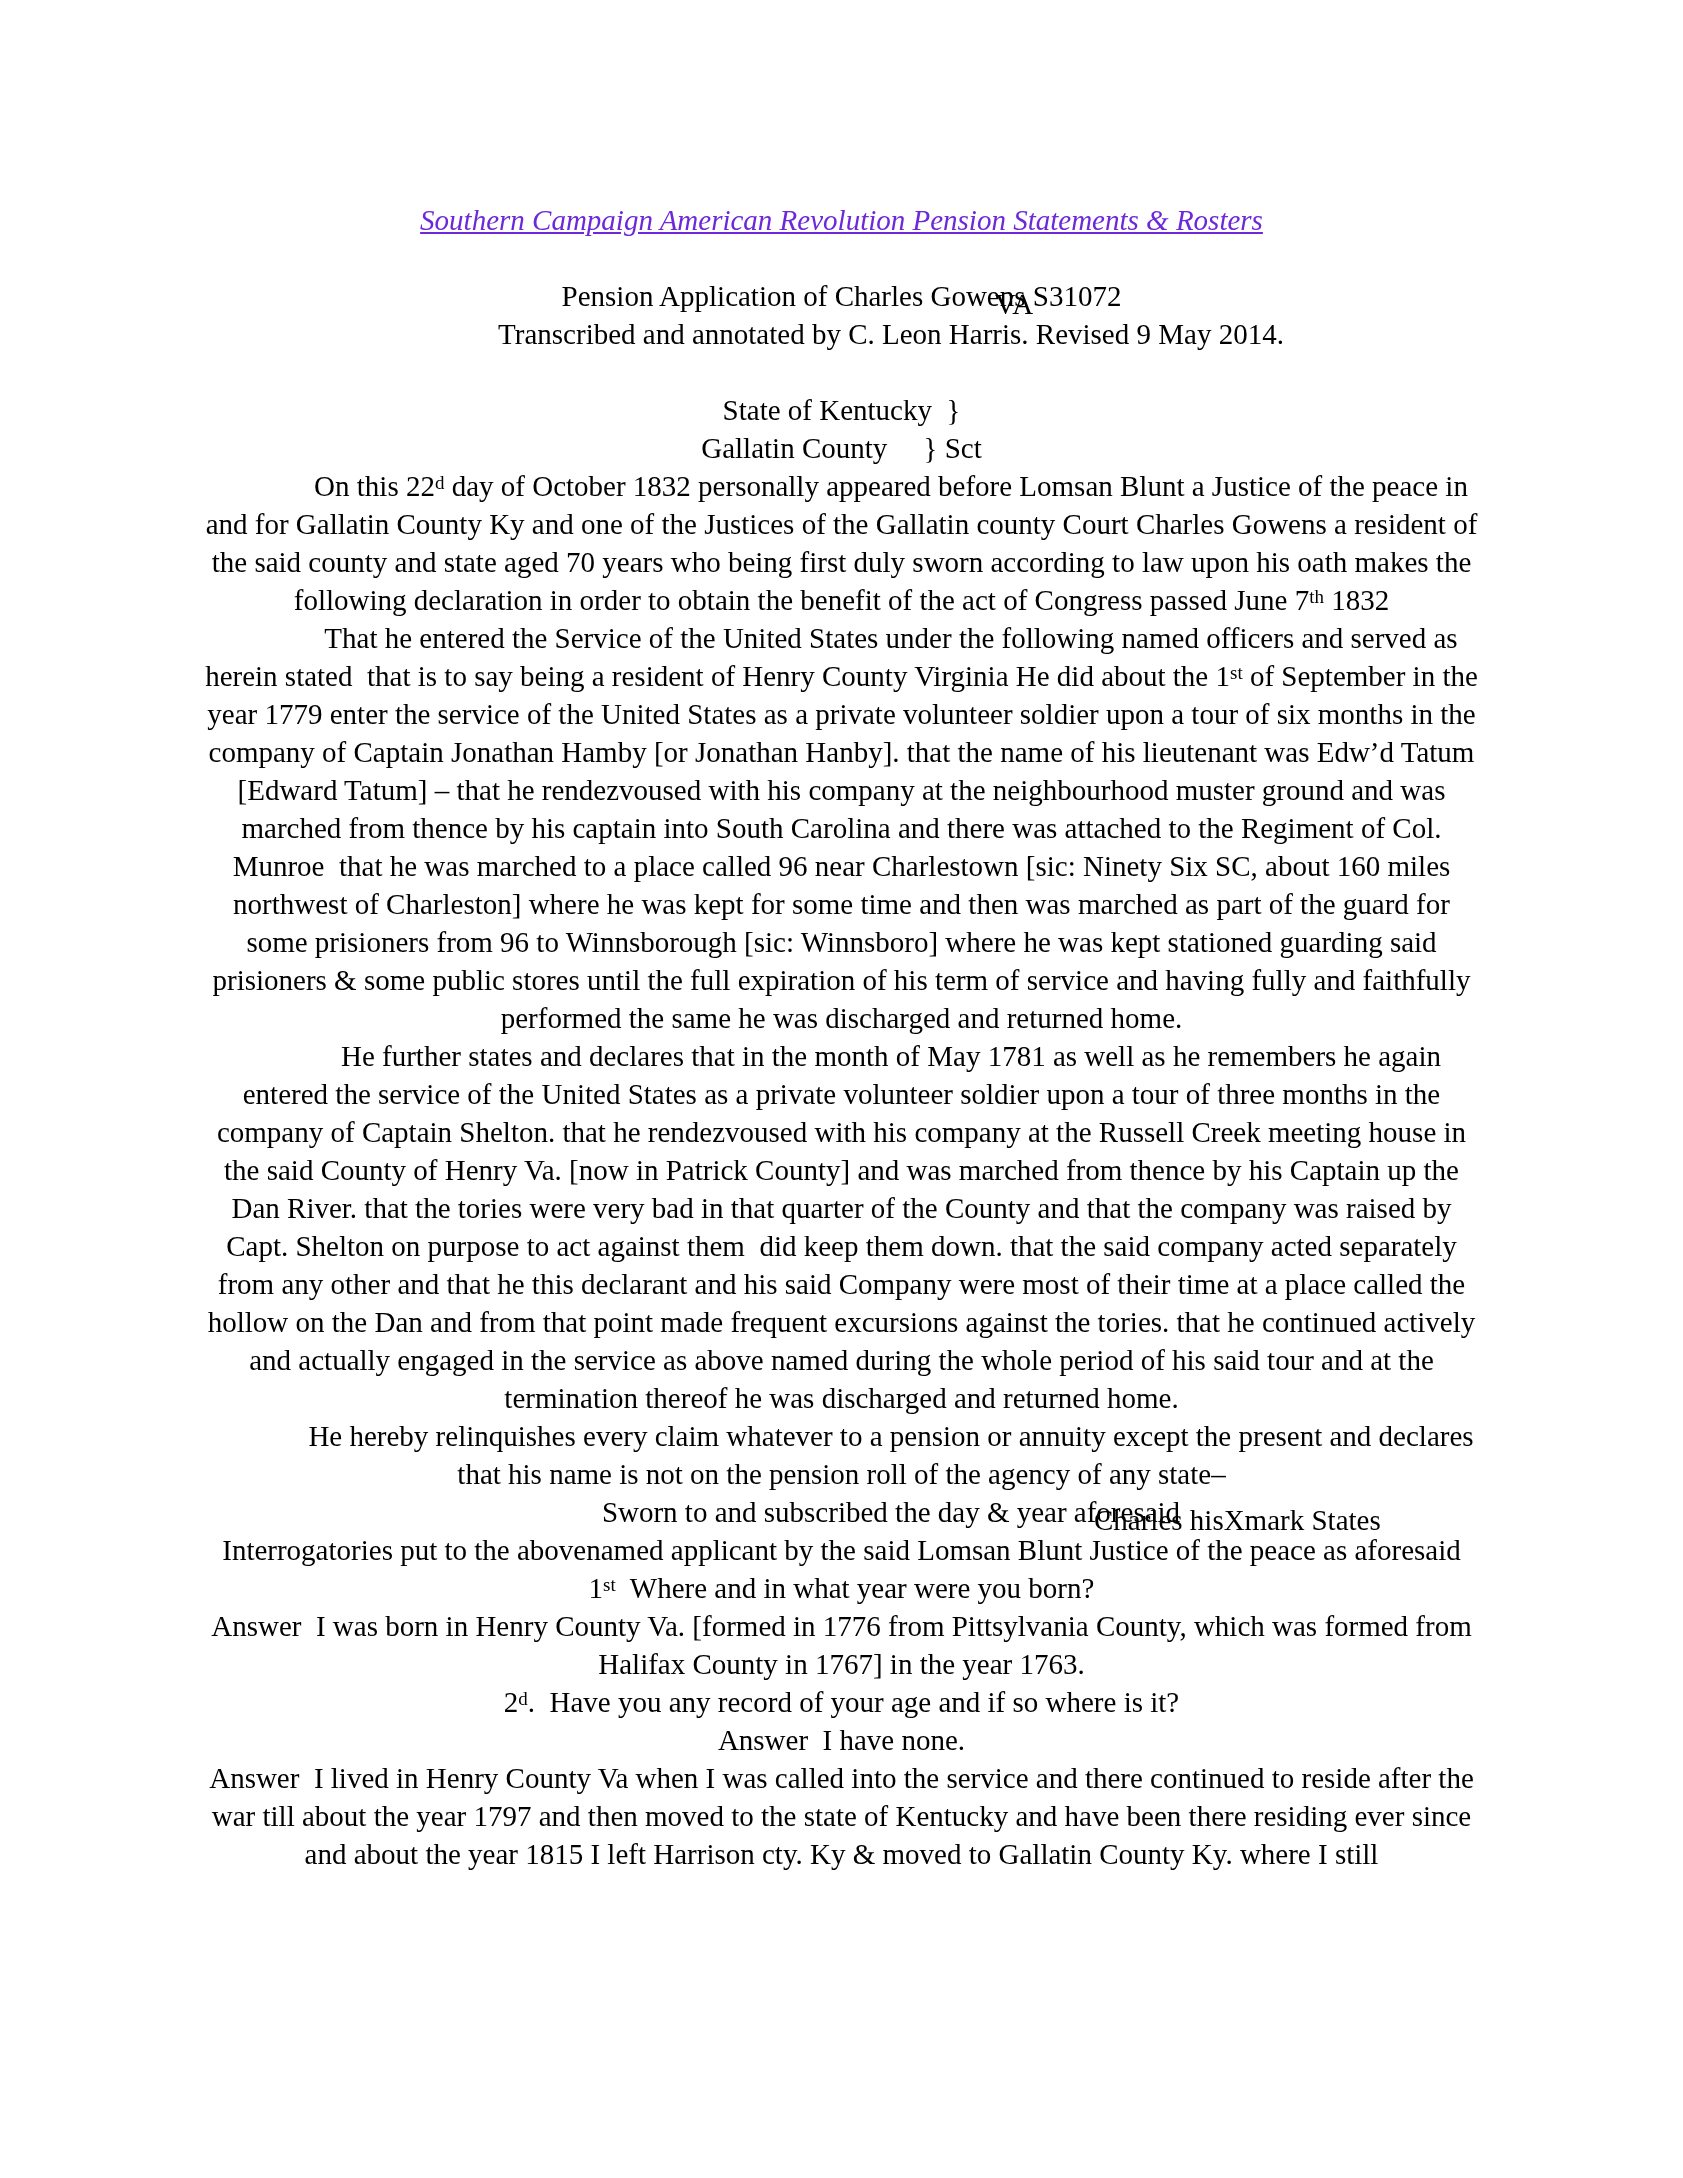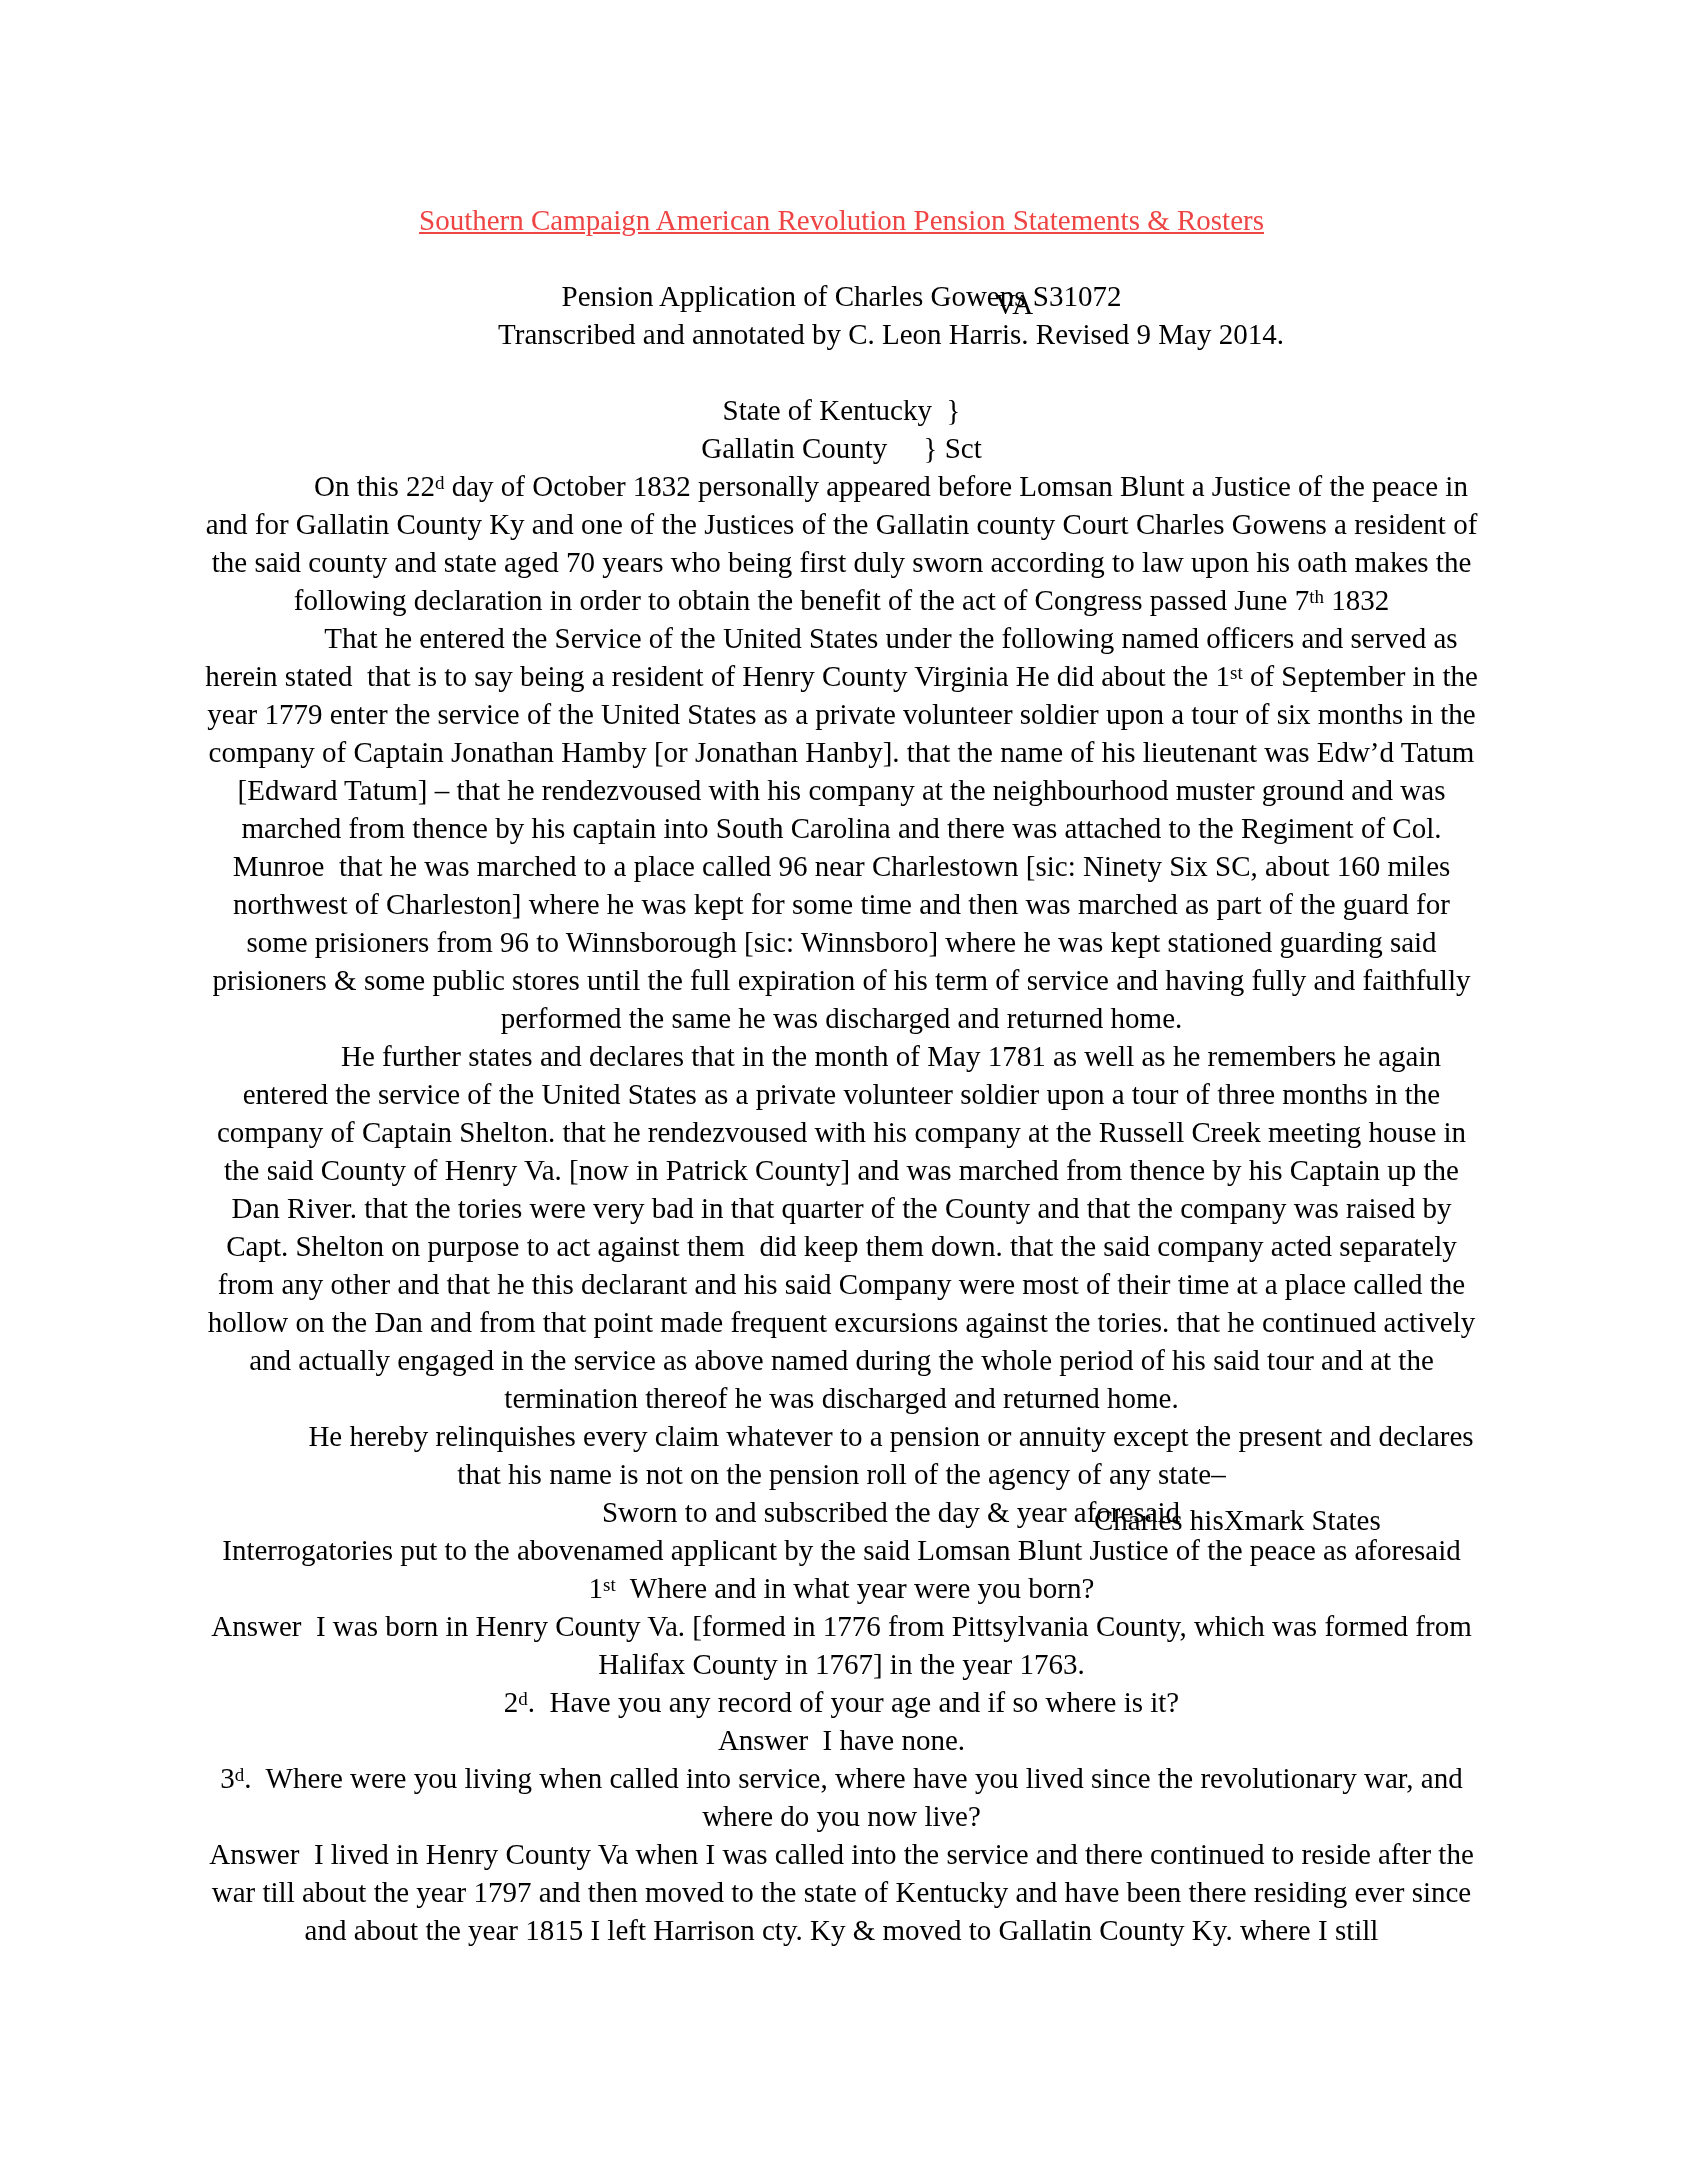--- a/index.html
+++ b/index.html
@@ -51,21 +51,21 @@
     vertical-align: 7px;
   }
 </style>
 </head>
 <body>
 
 <div class="page">
   <div class="content">
 
     <div class="title-line">
-      <a class="title-link" style="color: #ef4444;">Southern Campaign American Revolution Pension Statements &amp; Rosters</a>
+      <a class="title-link" style="color: #6d28d9; font-style: italic;">Southern Campaign American Revolution Pension Statements &amp; Rosters</a>
     </div>
 
     <div class="blank"></div>
 
     <p class="rel">
       <span>Pension Application of Charles Gowens S31072</span>
       <span class="abs-tab">VA</span>
     </p>
 
     <p class="indent">
@@ -80,19 +80,18 @@
         <p class="rel indent"><span>On this 22</span><sup class="ss">d</sup><span> day of October 1832 personally appeared before Lomsan Blunt a Justice of the peace in and for Gallatin County Ky and one of the Justices of the Gallatin county Court Charles Gowens a resident of the said county and state aged 70 years who being first duly sworn according to law upon his oath makes the following declaration in order to obtain the benefit of the act of Congress passed June 7</span><sup class="ss">th</sup><span> 1832</span></p>
         <p class="rel indent"><span>That he entered the Service of the United States under the following named officers and served as herein stated&nbsp; that is to say being a resident of Henry County Virginia He did about the 1</span><sup class="ss">st</sup><span> of September in the year 1779 enter the service of the United States as a private volunteer soldier upon a tour of six months in the company of Captain Jonathan Hamby [or Jonathan Hanby]. that the name of his lieutenant was Edw’d Tatum [Edward Tatum] – that he rendezvoused with his company at the neighbourhood muster ground and was marched from thence by his captain into South Carolina and there was attached to the Regiment of Col. Munroe&nbsp; that he was marched to a place called 96 near Charlestown [sic: Ninety Six SC, about 160 miles northwest of Charleston] where he was kept for some time and then was marched as part of the guard for some prisioners from 96 to Winnsborough [sic: Winnsboro] where he was kept stationed guarding said prisioners &amp; some public stores until the full expiration of his term of service and having fully and faithfully performed the same he was discharged and returned home.</span></p>
         <p class="rel indent"><span>He further states and declares that in the month of May 1781 as well as he remembers he again entered the service of the United States as a private volunteer soldier upon a tour of three months in the company of Captain Shelton. that he rendezvoused with his company at the Russell Creek meeting house in the said County of Henry Va. [now in Patrick County] and was marched from thence by his Captain up the Dan River. that the tories were very bad in that quarter of the County and that the company was raised by Capt. Shelton on purpose to act against them&nbsp; did keep them down. that the said company acted separately from any other and that he this declarant and his said Company were most of their time at a place called the hollow on the Dan and from that point made frequent excursions against the tories. that he continued actively and actually engaged in the service as above named during the whole period of his said tour and at the termination thereof he was discharged and returned home.</span></p>
         <p class="rel indent"><span>He hereby relinquishes every claim whatever to a pension or annuity except the present and declares that his name is not on the pension roll of the agency of any state–</span></p>
         <p class="rel indent"><span>Sworn to and subscribed the day &amp; year aforesaid</span><span class="abs-tab">Charles hisXmark States</span></p>
         <p class="rel"><span>Interrogatories put to the abovenamed applicant by the said Lomsan Blunt Justice of the peace as aforesaid</span></p>
         <p class="rel"><span>1</span><sup class="ss">st</sup><span>&nbsp; Where and in what year were you born?</span></p>
         <p class="rel"><span>Answer&nbsp; I was born in Henry County Va. [formed in 1776 from Pittsylvania County, which was formed from Halifax County in 1767] in the year 1763.</span></p>
         <p class="rel"><span>2</span><sup class="ss">d</sup><span>.&nbsp; Have you any record of your age and if so where is it?</span></p>
         <p class="rel"><span>Answer&nbsp; I have none.</span></p>
-        <p class="rel"><span>3</span><sup class="ss">d</sup><span>.&nbsp; Where were you living when called into service, where have you lived since the revolutionary war, and where do you now live?</span></p>
         <p class="rel"><span>Answer&nbsp; I lived in Henry County Va when I was called into the service and there continued to reside after the war till about the year 1797 and then moved to the state of Kentucky and have been there residing ever since and about the year 1815 I left Harrison cty. Ky &amp; moved to Gallatin County Ky. where I still</span></p>
       </div>
 
   </div>
 </div>
 
 
 </body></html>

